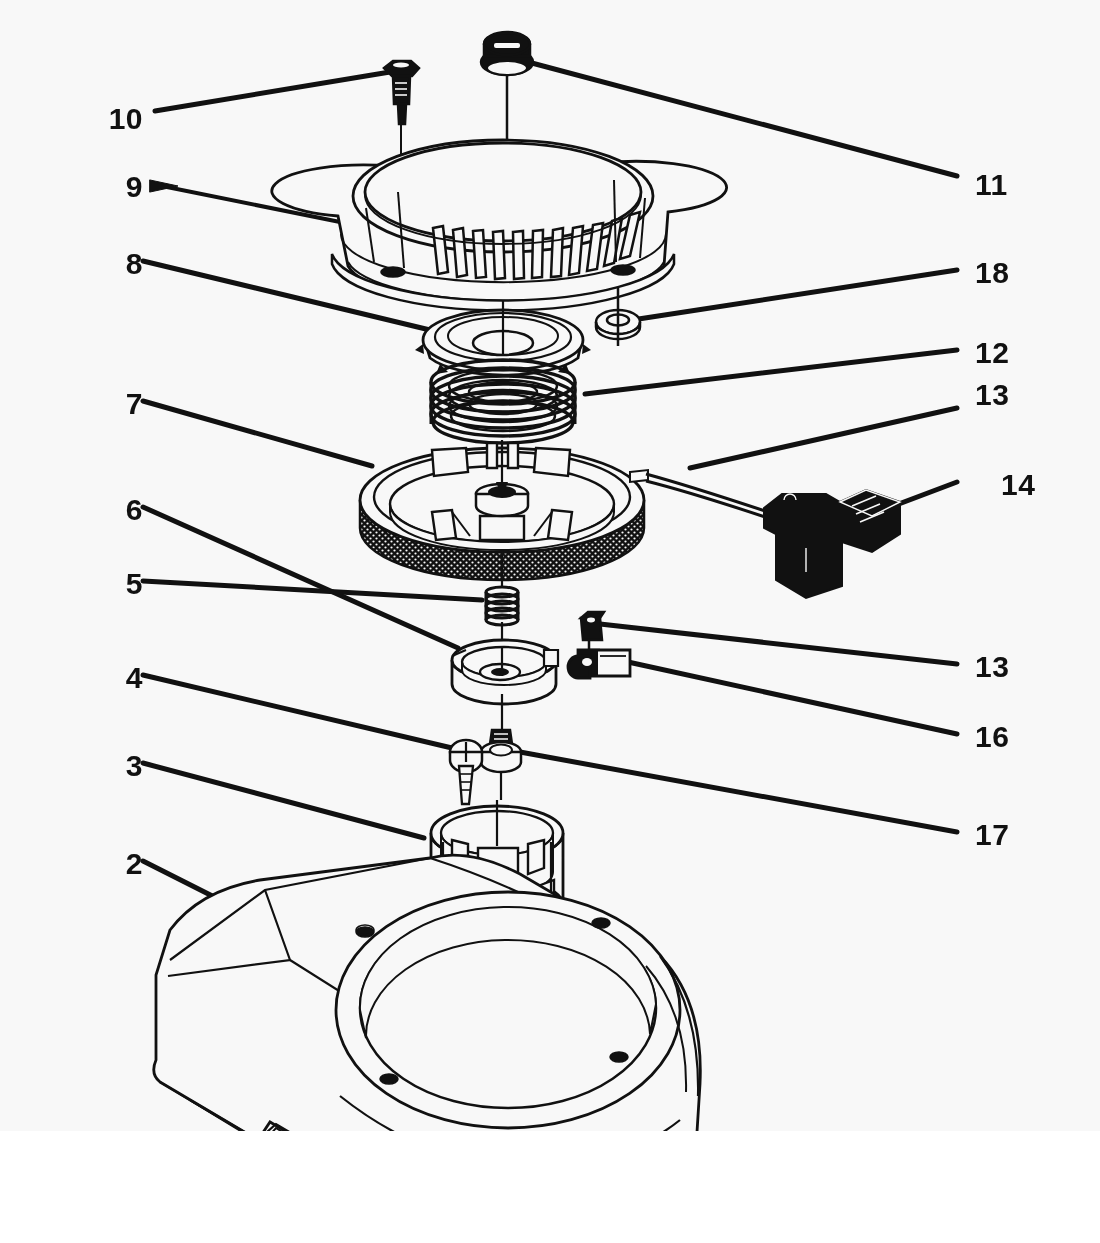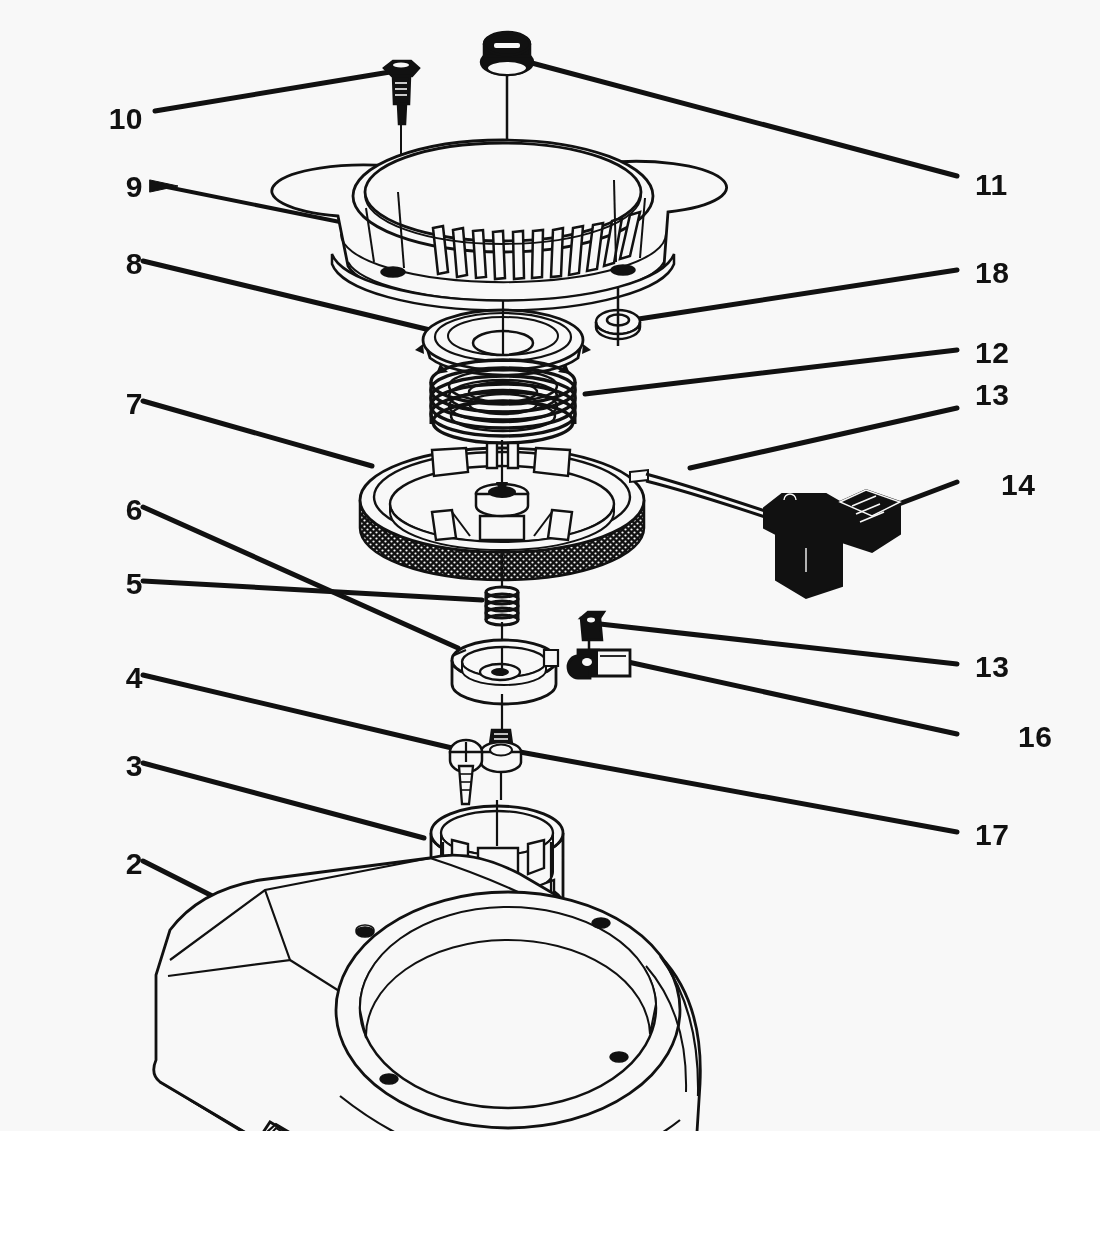--- a/index.html
+++ b/index.html
@@ -427,16 +427,16 @@
   <div class="callout-label left" style="left:143px; top:751px;">3</div>
   <div class="callout-label left" style="left:143px; top:849px;">2</div>
   <div class="callout-label left" style="left:143px; top:1131px;">1</div>
 
   <div class="callout-label right" style="left:975px; top:170px;">11</div>
   <div class="callout-label right" style="left:975px; top:258px;">18</div>
   <div class="callout-label right" style="left:975px; top:338px;text-align:right;">12</div>
   <div class="callout-label right" style="left:975px; top:380px;">13</div>
   <div class="callout-label right" style="left:1001px; top:470px;">14</div>
   <div class="callout-label right" style="left:975px; top:652px;">13</div>
-  <div class="callout-label right" style="left:1018px; top:722px;">16</div>
+  <div class="callout-label right" style="left:975px; top:722px;">16</div>
   <div class="callout-label right" style="left:975px; top:820px;text-align:right;">17</div>
 
 </div>
 
 </body></html>

